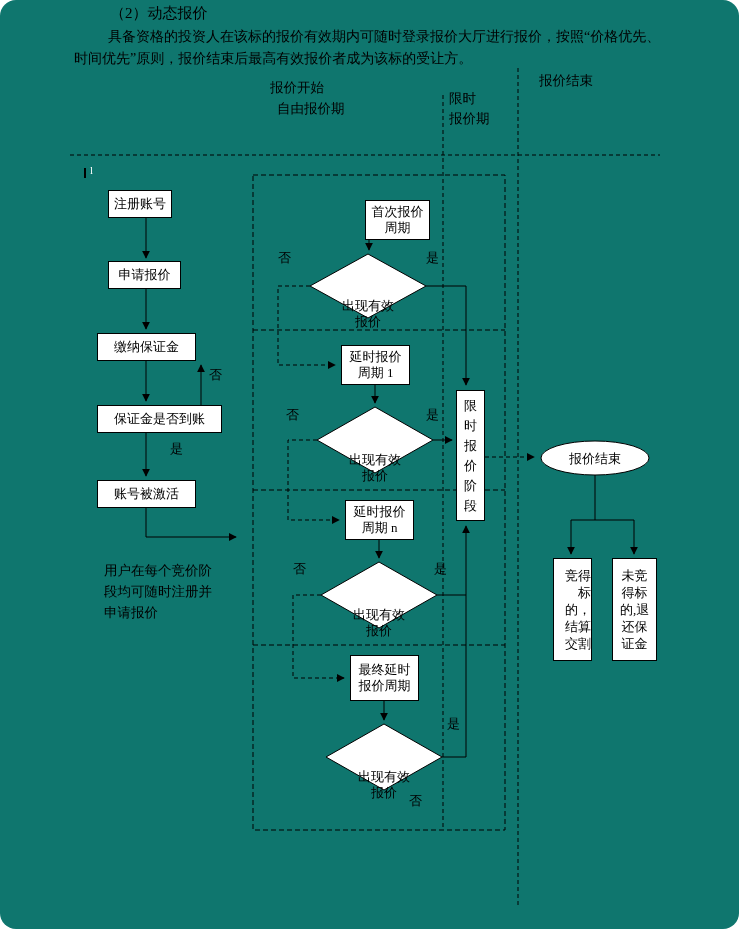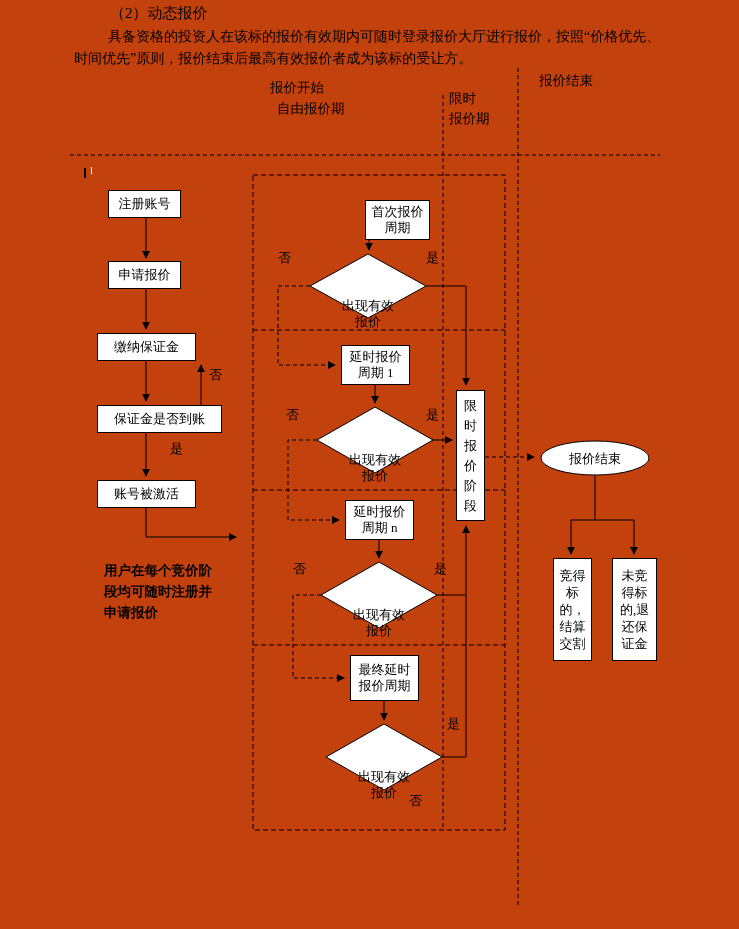--- a/index.html
+++ b/index.html
@@ -1,28 +1,28 @@
 <!DOCTYPE html>
 <html><head>
 <meta charset="utf-8">
 <style>
   * { margin:0; padding:0; box-sizing:border-box; }
   html,body { background:#ffffff; }
-  .page { position:relative; width:739px; height:929px; background:#c2410c;
-          font-family:"Liberation Serif","DejaVu Serif",serif; color:#000; overflow:hidden; }
+  .page { position:relative; width:739px; height:929px; background:#0f766e;
+          font-family:"Liberation Serif","DejaVu Serif",serif; color:#000; overflow:hidden;border-radius:16px; }
   svg.layer { position:absolute; left:0; top:0; z-index:1; }
   .txt   { position:absolute; z-index:2; }
   .box   { position:absolute; z-index:2; border:1px solid #000; background:#fff;
            display:flex; align-items:center; justify-content:center;
            text-align:center; font-size:13px; line-height:16px; white-space:pre-line; }
   .dlabel{ position:absolute; z-index:3; width:80px; text-align:center;
            font-size:13px; line-height:16px; white-space:pre-line;margin-top:28px; }
   .slabel{ position:absolute; z-index:3; font-size:13px; line-height:15px; }
   .lane  { position:absolute; z-index:2; font-size:13.5px; }
-  .pre   { white-space:pre-line;font-weight:bold; }
+  .pre   { white-space:pre-line; }
 </style>
 </head>
 <body>
 
 <div class="page">
 
   <div class="txt" style="left:110px; top:4px; font-size:15px;">（2）动态报价</div>
   <div class="txt" style="left:74px; top:26px; width:600px; font-size:14px; line-height:22px; text-indent:34px;">具备资格的投资人在该标的报价有效期内可随时登录报价大厅进行报价，按照“价格优先、时间优先”原则，报价结束后最高有效报价者成为该标的受让方。</div>
 
   <svg class="layer" width="739" height="929" viewBox="0 0 739 929">
@@ -84,21 +84,21 @@
 
     <path d="M85,168 V178" stroke="#000" stroke-width="2"></path>
   </svg>
 
   <div class="lane" style="left:270px; top:79px;">报价开始</div>
   <div class="lane" style="left:277px; top:100px;">自由报价期</div>
   <div class="lane" style="left:449px; top:90px;">限时</div>
   <div class="lane" style="left:449px; top:110px;">报价期</div>
   <div class="lane" style="left:539px; top:72px;">报价结束</div>
 
-  <div class="box" style="left:108px; top:190px; width:73px;  height:28px;">注册账号</div>
+  <div class="box" style="left:108px; top:190px; width:64px;  height:28px;">注册账号</div>
   <div class="box" style="left:108px; top:261px; width:73px;  height:28px;">申请报价</div>
   <div class="box" style="left:97px;  top:333px; width:99px;  height:28px;">缴纳保证金</div>
   <div class="box" style="left:97px;  top:405px; width:125px; height:28px;">保证金是否到账</div>
   <div class="box" style="left:97px;  top:480px; width:99px;  height:28px;">账号被激活</div>
 
   <div class="txt pre" style="left:104px; top:560px; font-size:13.5px; line-height:21px;">用户在每个竞价阶
 段均可随时注册并
 申请报价</div>
 
   <div class="box" style="left:337px; top:200px; width:65px; height:40px;margin-left:28px;">首次报价
@@ -132,21 +132,21 @@
   <div class="slabel" style="left:170px; top:441px;">是</div>
   <div class="slabel" style="left:286px; top:407px;">否</div>
   <div class="slabel" style="left:426px; top:407px;">是</div>
   <div class="slabel" style="left:293px; top:561px;">否</div>
   <div class="slabel" style="left:434px; top:561px;">是</div>
   <div class="slabel" style="left:447px; top:716px;">是</div>
   <div class="slabel" style="left:409px; top:793px;">否</div>
 
   <div class="txt" style="left:550px; top:450px; width:90px; text-align:center; font-size:13px;">报价结束</div>
 
-  <div class="box" style="left:553px; top:558px; width:39px; height:103px; line-height:17px;">竞得
+  <div class="box" style="left:553px; top:558px; width:39px; height:103px; line-height:17px;text-align:right;">竞得
 标的，
 结算
 交割</div>
   <div class="box" style="left:612px; top:558px; width:45px; height:103px; line-height:17px;">未竞
 得标
 的,退
 还保
 证金</div>
 
   <div class="txt" style="left:90px; top:164px; font-size:11px; color:#fff;">l</div>

